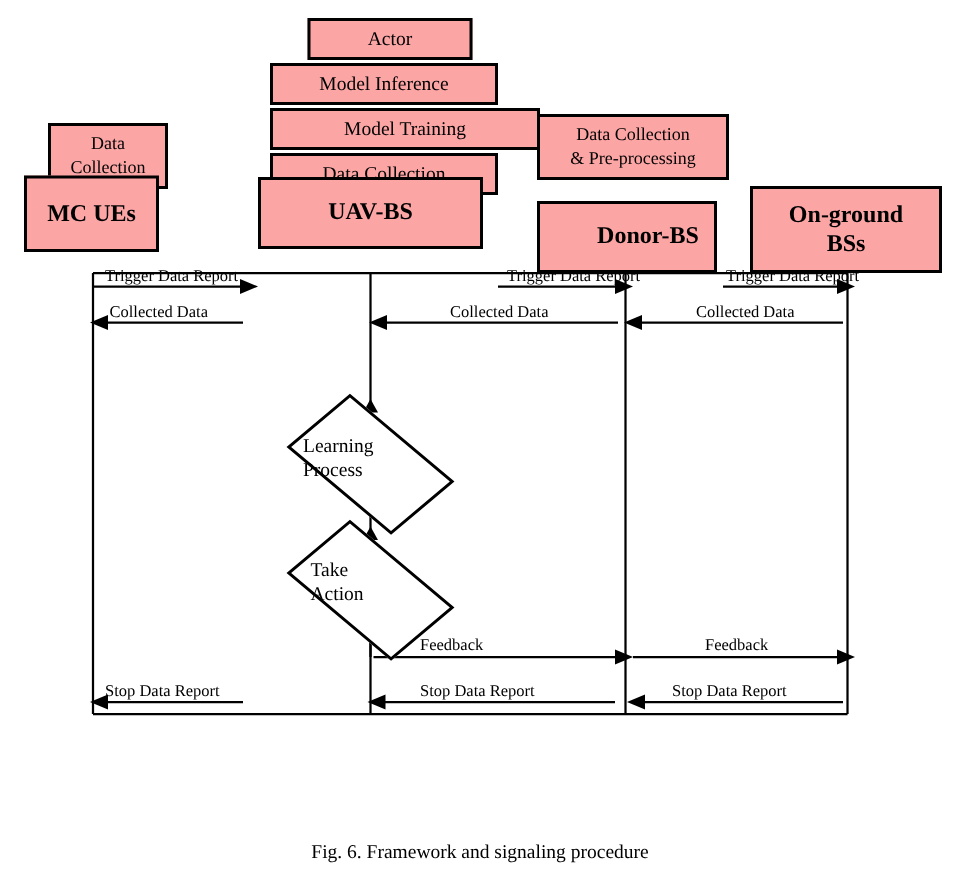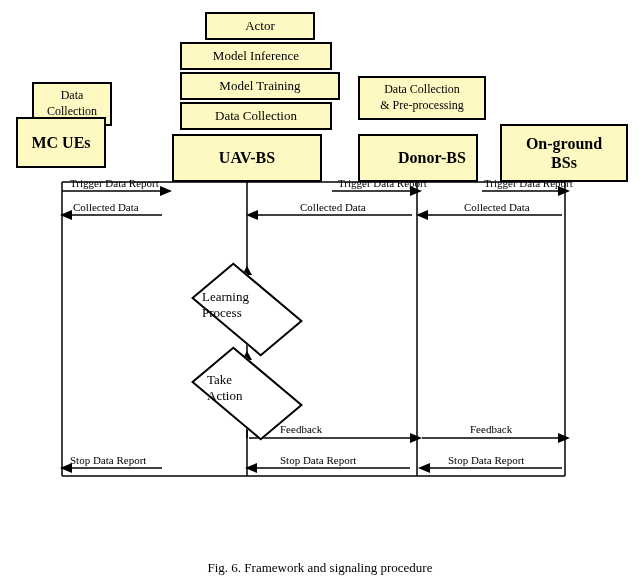--- a/index.html
+++ b/index.html
@@ -17,21 +17,21 @@
     .diagram-container {
       position: relative;
       width: 620px;
       height: 548px;
       margin-top: 8px;
     }
     
     .box {
       position: absolute;
       border: 2px solid #000;
-      background: #fef9c3;
+      background: #fca5a5;
       text-align: center;
       font-size: 13px;
       display: flex;
       align-items: center;
       justify-content: center;
       padding: 2px 4px;
       line-height: 1.2;
     }
     .box-bold {
       font-size: 15px;
@@ -144,42 +144,42 @@
   </svg>
 
   <div class="box" style="left:195px; top:4px; width:110px; height:28px; font-size:13px;">
     <span>Actor</span>
   </div>
 
   <div class="box" style="left:170px; top:34px; width:152px; height:28px; font-size:13px;">
     <span>Model Inference</span>
   </div>
 
-  <div class="box" style="left:170px; top:64px; width:160px; height:28px; font-size:13px;">
+  <div class="box" style="left:170px; top:64px; width:180px; height:28px; font-size:13px;">
     <span>Model Training</span>
   </div>
 
   <div class="box" style="left:170px; top:94px; width:152px; height:28px; font-size:13px;">
     <span>Data Collection</span>
   </div>
 
   <div class="box" style="left:22px; top:74px; width:80px; height:44px; font-size:12px; line-height:1.3;">
     <span>Data<br>Collection</span>
   </div>
 
   <div class="box" style="left:348px; top:68px; width:128px; height:44px; font-size:12px; line-height:1.3;">
     <span>Data Collection<br>&amp; Pre-processing</span>
   </div>
 
 
   <div class="box box-bold" style="left:6px; top:109px; width:90px; height:51px; font-size:16px; font-weight:bold;">
     <span>MC UEs</span>
   </div>
 
-  <div class="box box-bold" style="left:162px; top:126px; width:150px; height:48px; font-size:16px; font-weight:bold;">
+  <div class="box box-bold" style="left:162px; top:110px; width:150px; height:48px; font-size:16px; font-weight:bold;">
     <span>UAV-BS</span>
   </div>
 
   <div class="box box-bold" style="left:348px; top:126px; width:120px; height:48px; font-size:16px; font-weight:bold;padding-left:32px;">
     <span>Donor-BS</span>
   </div>
 
   <div class="box box-bold" style="left:490px; top:116px; width:128px; height:58px; font-size:16px; font-weight:bold; line-height:1.2;">
     <span>On-ground<br>BSs</span>
   </div>

